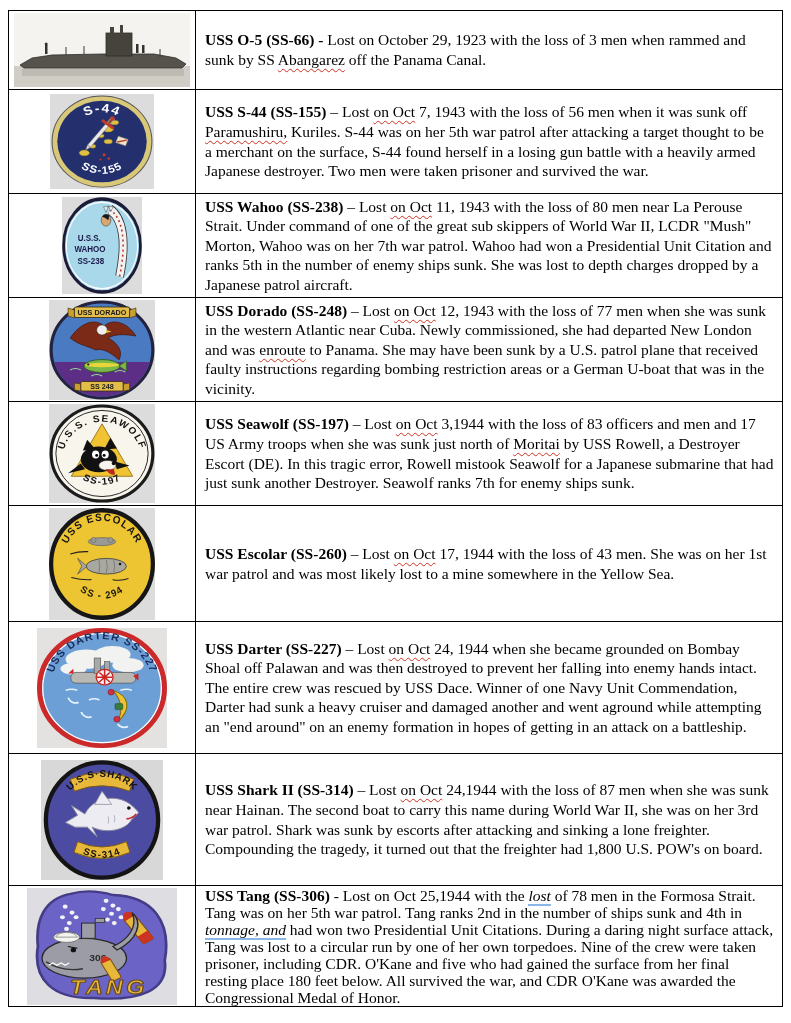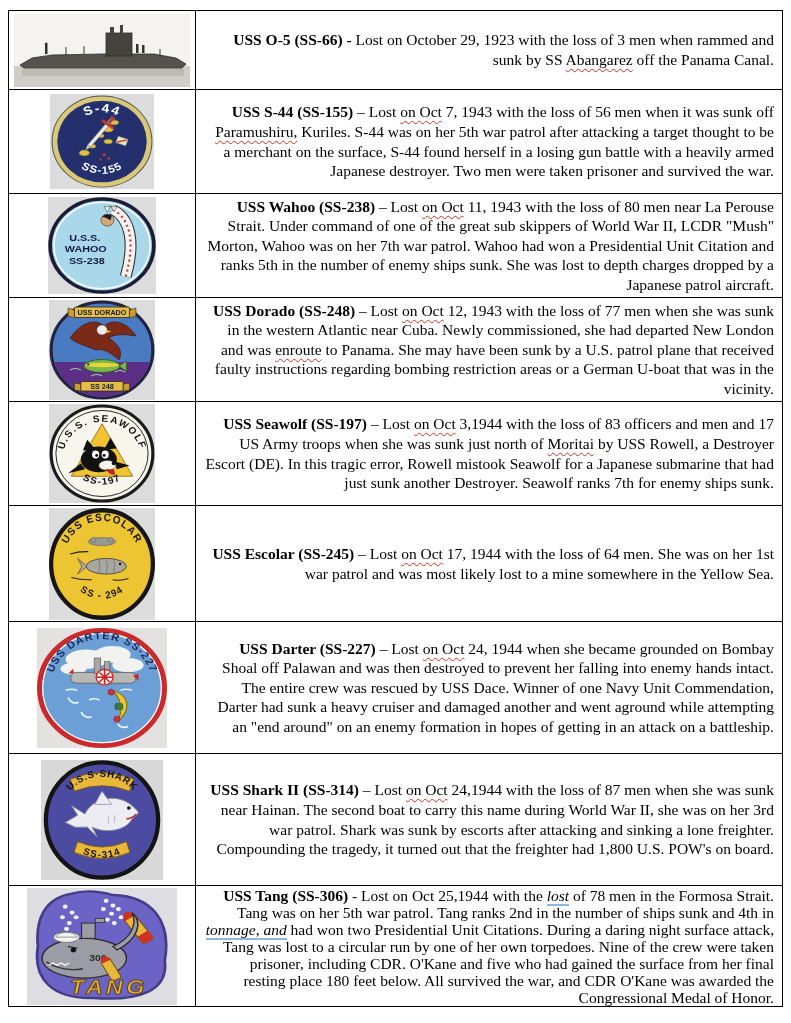--- a/index.html
+++ b/index.html
@@ -1,39 +1,39 @@
 <!DOCTYPE html>
 <html><head>
 <meta charset="utf-8">
 <style>
   html,body{margin:0;padding:0;background:#ffffff;}
   body{width:791px;height:1023px;font-family:"Liberation Serif",serif;color:#000;}
   .page{position:relative;width:791px;height:1023px;background:#fff;overflow:hidden;}
-  .subtable{position:absolute;left:8px;top:10px;width:773px;border:1.5px solid #000;background:#fff;text-align:right;}
+  .subtable{position:absolute;left:8px;top:10px;width:773px;border:1.5px solid #000;background:#fff;}
   .trow{display:flex;border-top:1.2px solid #000;box-sizing:border-box;}
   .trow:first-child{border-top:none;}
   .cell-img{flex:0 0 187px;width:187px;border-right:1.2px solid #000;box-sizing:border-box;
             display:flex;align-items:center;justify-content:center;overflow:hidden;}
   .cell-text{flex:1;display:flex;align-items:center;padding:3px 8px 3px 9px;box-sizing:border-box;overflow:hidden;}
   .entry{font-size:15.5px;line-height:19.6px;}
   .ship-name{font-weight:bold;}
   .mark-spell{text-decoration:underline;text-decoration-style:wavy;text-decoration-color:#d03020;
               text-decoration-thickness:1px;text-underline-offset:2.5px;}
   .mark-grammar{border-bottom:2.5px solid #8ab6e8;font-style:italic;}
   .photo{display:flex;align-items:center;justify-content:center;overflow:hidden;}
   .photo svg{display:block;}
   
   .row-o5{height:78px}.row-s44{height:104px}.row-wahoo{height:104px}.row-dorado{height:104px}
   .row-seawolf{height:104px}.row-escolar{height:116px}.row-darter{height:132px}
   .row-shark{height:132px}.row-tang{height:121px}
   .row-tang .entry{line-height:17px;}
   
   .row-o5 .photo{width:176px;height:74px;background:#f4f3f0;}
   .row-s44 .photo{width:104px;height:95px;background:#dcdcdc;}
-  .row-wahoo .photo{width:108px;height:97px;background:#fef9c3;}
+  .row-wahoo .photo{width:80px;height:97px;background:#fef9c3;}
   .row-dorado .photo{width:106px;height:100px;background:#dcdcdc;}
   .row-seawolf .photo{width:106px;height:99px;background:#dcdcdc;}
   .row-escolar .photo{width:106px;height:112px;background:#dcdcdc;}
   .row-darter .photo{width:130px;height:120px;background:#e4e2e0;}
   .row-shark .photo{width:122px;height:120px;background:#d8d8d8;}
   .row-tang .photo{width:150px;height:117px;background:#dedde2;}
   .patch-text{font-family:"Liberation Sans",sans-serif;}
 </style>
 </head>
 <body>
@@ -223,21 +223,21 @@
               </defs>
               <text class="patch-text" font-size="9.5" font-weight="bold" fill="#161616" letter-spacing="1.2" text-anchor="middle"><textPath href="#escolar-a1" startOffset="50%">USS ESCOLAR</textPath></text>
               <defs>
                 <path id="escolar-a2" d="M 19 61 A 34 34 0 0 0 81 61" fill="none"></path>
               </defs>
               <text class="patch-text" font-size="9" font-weight="bold" fill="#161616" letter-spacing="1.2" text-anchor="middle"><textPath href="#escolar-a2" startOffset="50%">SS - 294</textPath></text>
             </svg>
           </div>
         </div>
         <div class="cell-text">
-          <p class="entry" style="margin: 0px;"><span class="ship-name">USS Escolar (SS-245)</span><span> – Lost </span><span class="mark-spell">on Oct</span><span> 17, 1944 with the loss of 64 men. She was on her 1st war patrol and was most likely lost to a mine somewhere in the Yellow Sea.</span></p>
+          <p class="entry" style="margin: 0px;"><span class="ship-name">USS Escolar (SS-260)</span><span> – Lost </span><span class="mark-spell">on Oct</span><span> 17, 1944 with the loss of 43 men. She was on her 1st war patrol and was most likely lost to a mine somewhere in the Yellow Sea.</span></p>
         </div>
       </div>
       <div class="trow row-darter">
         <div class="cell-img">
           <div class="photo">
             <svg viewBox="0 0 100 100" width="100%" height="100%" preserveAspectRatio="none" xmlns="http://www.w3.org/2000/svg">
               <rect width="100" height="100" fill="#e4e2e0"></rect>
               <circle cx="50" cy="50" r="48" fill="#6b9fd6" stroke="#cc2a2a" stroke-width="4"></circle>
               <circle cx="50" cy="50" r="45.6" fill="none" stroke="#ffffff" stroke-width="1"></circle>
               <g fill="#f2f2f0">

